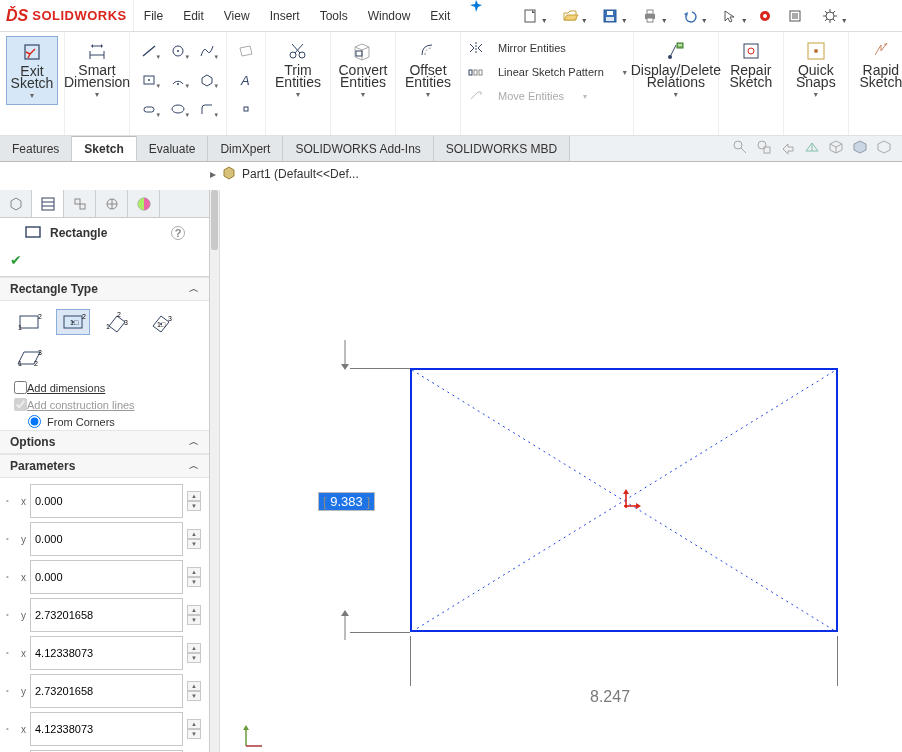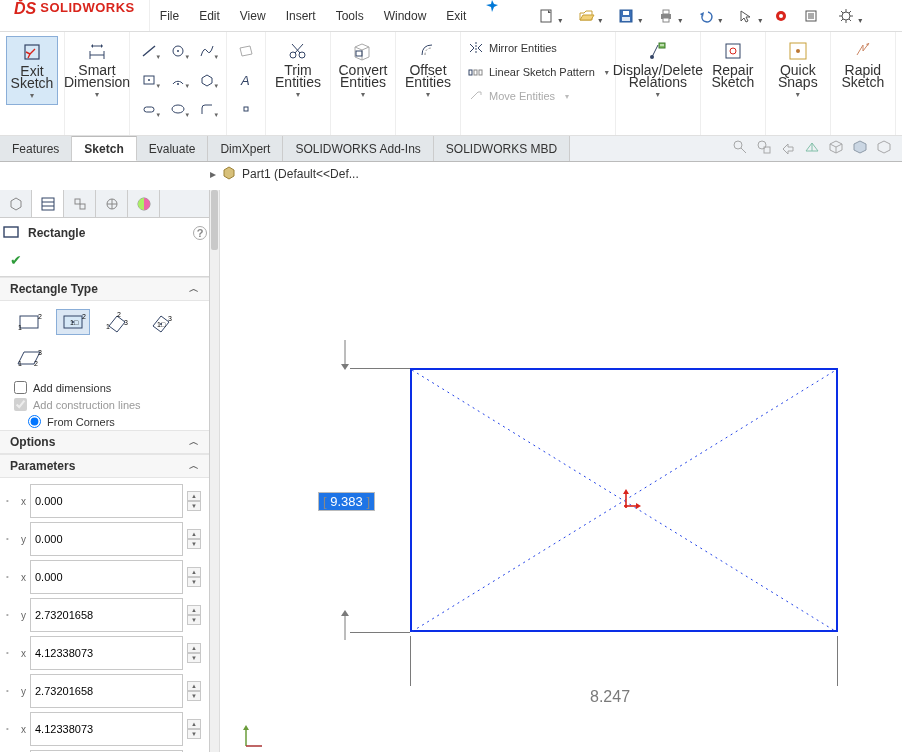--- a/index.html
+++ b/index.html
@@ -1,20 +1,20 @@
 <!DOCTYPE html>
 <html><head>
 <meta charset="utf-8">
 <style>
   * { box-sizing: border-box; margin: 0; padding: 0; font-family: "Segoe UI", Arial, sans-serif; }
   body { background: #fff; width: 902px; height: 752px; overflow: hidden; font-size: 12px; color: #333; }
 
   
   .titlebar { height: 32px; display: flex; align-items: center; border-bottom: 1px solid #ddd; background: #fff; }
-  .logo { display: flex; align-items: flex-start; padding: 0 14px; height: 100%; border-right: 1px solid #eee; }
+  .logo { display: flex; align-items: center; padding: 0 6px; height: 100%; border-right: 1px solid #eee; }
   .logo-ds { font-style: italic; font-weight: bold; color: #d9251c; font-size: 16px; margin-right: 4px; }
   .logo-text { font-weight: bold; color: #d9251c; font-size: 13px; letter-spacing: 0.5px; }
   .menu { display: flex; height: 100%; }
   .menu-item { padding: 0 10px; height: 100%; display: flex; align-items: center; color: #333; cursor: default; }
   .pin-icon { color: #0078d7; padding: 0 10px; }
   .quickbar { display: flex; align-items: center; gap: 4px; padding-left: 20px; height: 100%; }
   .qb-btn { width: 26px; height: 22px; display: flex; align-items: center; justify-content: center; position: relative; }
   .qb-btn.with-drop { width: 36px; }
   .drop-arrow { font-size: 8px; color: #555; position: absolute; right: 2px; bottom: 2px; }
 
@@ -23,21 +23,21 @@
   .ribbon-group { display: flex; flex-direction: column; align-items: center; justify-content: flex-start; padding: 4px 6px 0 6px; border-right: 1px solid #eee; }
   .ribbon-group.no-border { border-right: none; }
   .big-btn { width: 52px; display: flex; flex-direction: column; align-items: center; text-align: center; padding: 4px 2px; gap: 2px; }
   .big-btn.active { background: #d6e8f7; border: 1px solid #8aaed8; }
   .big-btn .icon { width: 22px; height: 22px; display: flex; align-items: center; justify-content: center; }
   .big-btn .lbl { font-size: 14px; line-height: 12px; color: #333; white-space: pre-line; }
   .mini-grid { display: grid; grid-template-columns: repeat(3, 26px); grid-auto-rows: 26px; gap: 3px; padding-top: 4px; }
   .mini-btn { width: 26px; height: 22px; display: flex; align-items: center; justify-content: center; position: relative; border: 1px solid transparent; }
   .mini-btn.with-drop::after { content: "▾"; font-size: 7px; color: #666; position: absolute; right: 1px; bottom: 0; }
   .flyout-list { display: flex; flex-direction: column; gap: 4px; padding-top: 2px; }
-  .flyout-row { display: flex; align-items: center; gap: 4px; height: 20px; font-size: 11px; white-space: nowrap; }
+  .flyout-row { display: flex; align-items: center; gap: 13px; height: 20px; font-size: 11px; white-space: nowrap; }
   .flyout-row .sm-icon { width: 18px; height: 18px; display: flex; align-items: center; justify-content: center; }
   .disabled { color: #aaa; }
 
   
   .tabstrip { height: 26px; background: #eef1f4; display: flex; align-items: stretch; border-bottom: 1px solid #bbb; position: relative; }
   .tab { padding: 0 12px; display: flex; align-items: center; font-size: 12px; border-right: 1px solid #ccc; color: #333; background: #e3e7ea; }
   .tab.active { background: #fff; font-weight: bold; border-top: 1px solid #bbb; border-bottom: 1px solid #fff; }
   .view-icons { position: absolute; right: 8px; top: 3px; display: flex; gap: 6px; }
   .view-icons .vi { width: 18px; height: 18px; opacity: 0.7; }
 
@@ -45,31 +45,31 @@
   .crumb { height: 24px; display: flex; align-items: center; padding-left: 210px; gap: 6px; color: #333; }
 
   
   .left-panel { position: absolute; top: 190px; left: 0; width: 210px; bottom: 0; border-right: 1px solid #ccc; background: #fff; overflow: hidden; }
   .thin-scroll { position: absolute; top: 190px; left: 210px; width: 10px; bottom: 0; background: #f0f0f0; border-right: 1px solid #ddd; }
   .thin-scroll .thumb { position: absolute; top: 0; left: 1px; right: 1px; height: 60px; background: #c9c9c9; border-radius: 2px; }
 
   .pm-tabs { height: 28px; background: #eef1f4; display: flex; border-bottom: 1px solid #ccc; }
   .pm-tab { width: 32px; display: flex; align-items: center; justify-content: center; border-right: 1px solid #ccc; }
   .pm-tab.sel { background: #fff; }
-  .pm-title { display: flex; align-items: center; height: 30px; padding: 0 2px; gap: 8px; font-weight: bold; }
+  .pm-title { display: flex; align-items: center; height: 30px; padding: 0 24px; gap: 8px; font-weight: bold; }
   .help-q { margin-left: auto; color: #888; font-size: 11px; border: 1px solid #aaa; border-radius: 50%; width: 14px; height: 14px; display: flex; align-items: center; justify-content: center; }
   .ok-row { padding: 4px 10px 8px 10px; }
   .ok-check { color: #2e9c3a; font-size: 14px; }
   .divider { height: 1px; background: #d6d6d6; margin: 0; }
   .section-hdr { height: 24px; display: flex; align-items: center; padding: 0 10px; font-weight: bold; background: #f7f7f7; border-top: 1px solid #e5e5e5; border-bottom: 1px solid #e5e5e5; }
   .section-hdr .chev { margin-left: auto; color: #666; font-size: 10px; }
   .rect-types { padding: 8px 12px; display: flex; flex-wrap: wrap; gap: 10px; }
   .rtype { width: 34px; height: 26px; display: flex; align-items: center; justify-content: center; border: 1px solid transparent; }
   .rtype.sel { background: #dbe7f4; border: 1px solid #8aaed8; }
-  .check-row { display: flex; align-items: center; gap: 6px; padding: 2px 14px; font-size: 11px; }
+  .check-row { display: flex; align-items: center; padding: 2px 14px; font-size: 11px; text-decoration: underline; }
   .radio-row { display: flex; align-items: center; gap: 6px; padding: 2px 28px; font-size: 11px; }
   .params { padding: 6px 8px; display: flex; flex-direction: column; gap: 4px; }
   .param-row { display: flex; align-items: center; gap: 4px; }
   .param-lbl { width: 18px; text-align: right; font-size: 10px; color: #666; position: relative; }
   .param-lbl::before { content: "•"; position: absolute; left: -2px; top: 0; color: #aaa; font-size: 8px; }
   .param-input { flex: 1; height: 16px; border: 1px solid #c8c8c8; padding: 16px 4px; font-size: 11px; background: #fff; }
   .spinner { width: 14px; display: flex; flex-direction: column; }
   .spinner .sp { height: 10px; border: 1px solid #c8c8c8; background: #f5f5f5; font-size: 6px; display: flex; align-items: center; justify-content: center; color: #666; }
 
   

